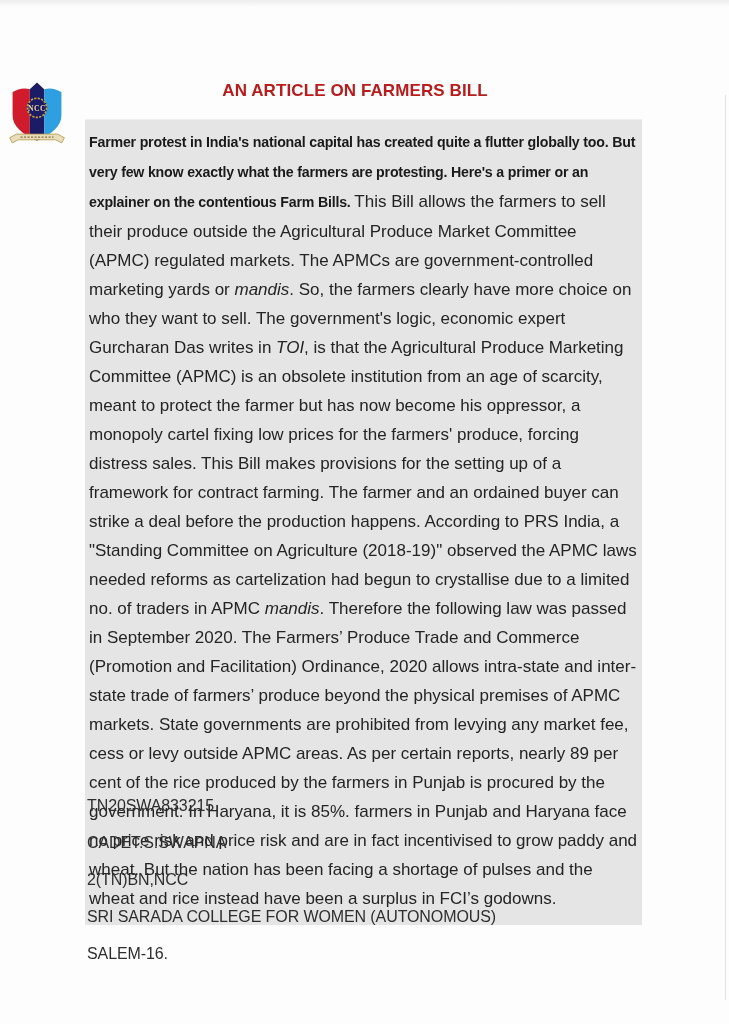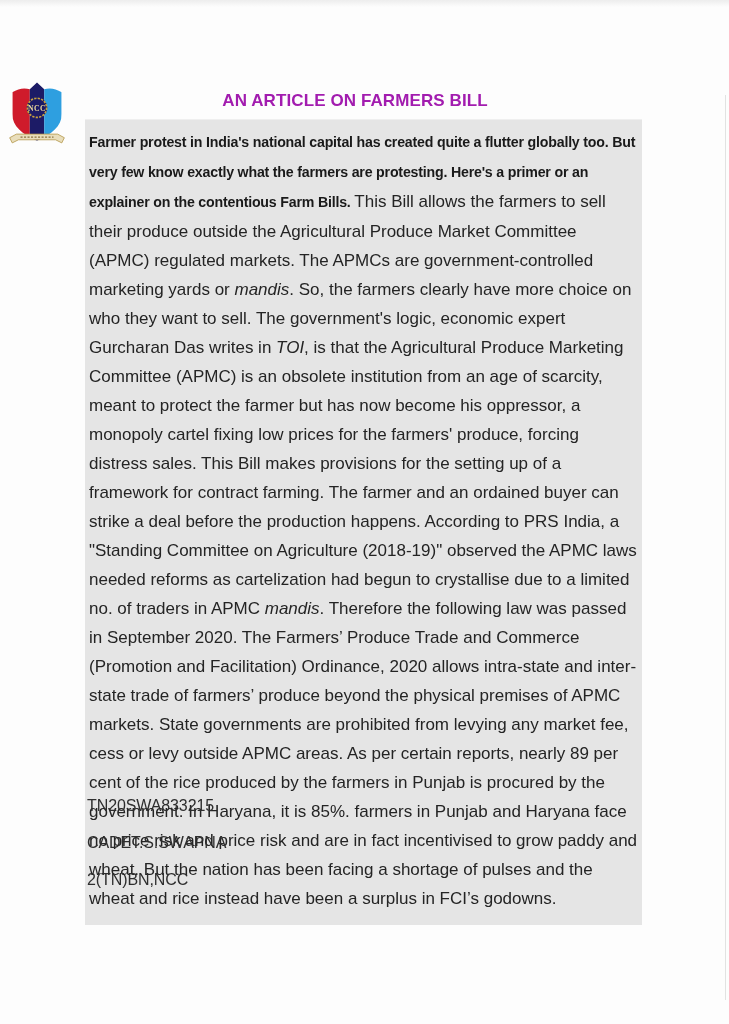--- a/index.html
+++ b/index.html
@@ -15,23 +15,23 @@
     background: linear-gradient(#ededed, #fdfdfd);
   }
   .page-edge-line {
     position: absolute; right: 3px; top: 95px; height: 905px; width: 1px;
     background: #e2e2e2;
   }
   .logo {
     position: absolute; left: 8px; top: 81px; width: 58px; height: 66px;
   }
   .page-title {
-    position: absolute; left: 0; top: 91px; width: 710px;
+    position: absolute; left: 0; top: 81px; width: 710px;
     text-align: center;
-    font-size: 17px; font-weight: bold; color: #a21caf;
+    font-size: 17px; font-weight: bold; color: #b91c1c;
     letter-spacing: 0.1px;
   }
   .article-block {
     position: absolute; left: 85px; top: 119px; width: 549px;
     background: #e5e5e5;
     border-top: 1px solid #efefef;
     padding: 7px 4px 12px 4px;
   }
   .article-text {
     margin: 0;
@@ -81,13 +81,15 @@
 <div class="page-title">AN ARTICLE ON FARMERS BILL</div>
 
 <div class="article-block">
   <p class="article-text"><span class="seg-bold">Farmer protest in India's national capital has created quite a flutter globally too. But very few know exactly what the farmers are protesting. Here's a primer or an explainer on the contentious Farm Bills. </span><span class="seg-regular">This Bill allows the farmers to sell their produce outside the Agricultural Produce Market Committee (APMC) regulated markets. The APMCs are government-controlled marketing yards or </span><span class="seg-italic">mandis</span><span class="seg-regular">. So, the farmers clearly have more choice on who they want to sell. The government's logic, economic expert Gurcharan Das writes in </span><span class="seg-italic">TOI</span><span class="seg-regular">, is that the Agricultural Produce Marketing Committee (APMC) is an obsolete institution from an age of scarcity, meant to protect the farmer but has now become his oppressor, a monopoly cartel fixing low prices for the farmers' produce, forcing distress sales. This Bill makes provisions for the setting up of a framework for contract farming. The farmer and an ordained buyer can strike a deal before the production happens. According to PRS India, a "Standing Committee on Agriculture (2018-19)" observed the APMC laws needed reforms as cartelization had begun to crystallise due to a limited no. of traders in APMC </span><span class="seg-italic">mandis</span><span class="seg-regular">. Therefore the following law was passed in September 2020. The Farmers’ Produce Trade and Commerce (Promotion and Facilitation) Ordinance, 2020 allows intra-state and inter-state trade of farmers’ produce beyond the physical premises of APMC markets.  State governments are prohibited from levying any market fee, cess or levy outside APMC areas. As per certain reports, nearly 89 per cent of the rice produced by the farmers in Punjab is procured by the government. In Haryana, it is 85%. farmers in Punjab and Haryana face no price risk and price risk and are in fact incentivised to grow paddy and wheat. But the nation has been facing a shortage of pulses and the wheat and rice instead have been a surplus in FCI’s godowns.</span></p>
 </div>
 
 <div class="signature-block">
   <div class="signature-line">TN20SWA833215</div>
   <div class="signature-line">CADET.S.SWAPNA</div>
   <div class="signature-line">2(TN)BN,NCC</div>
+  <div class="signature-line">SRI SARADA COLLEGE FOR WOMEN (AUTONOMOUS)</div>
+  <div class="signature-line">SALEM-16.</div>
 </div>
 
 </body></html>

